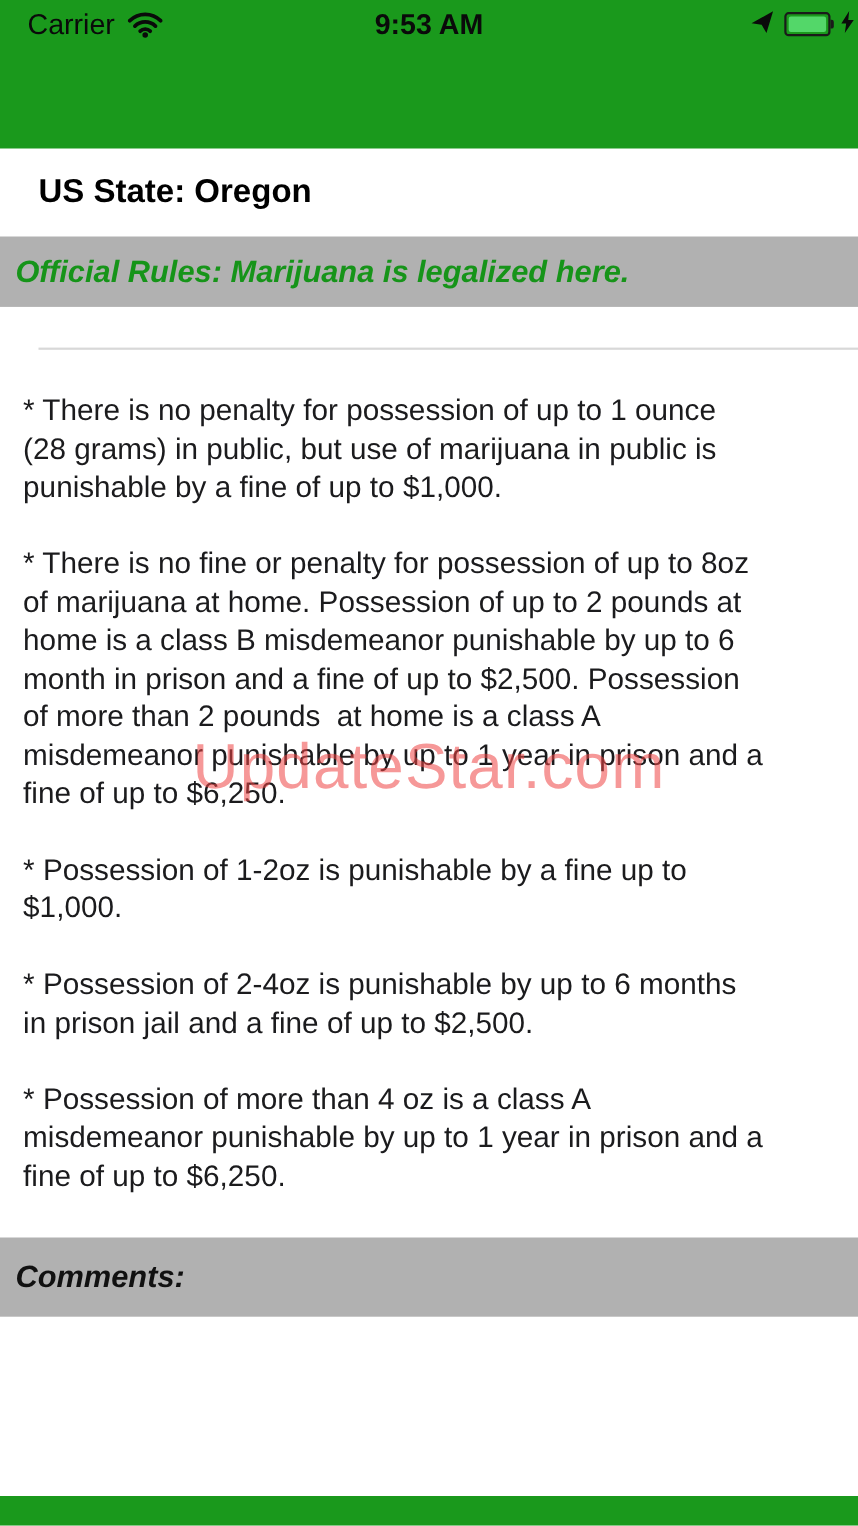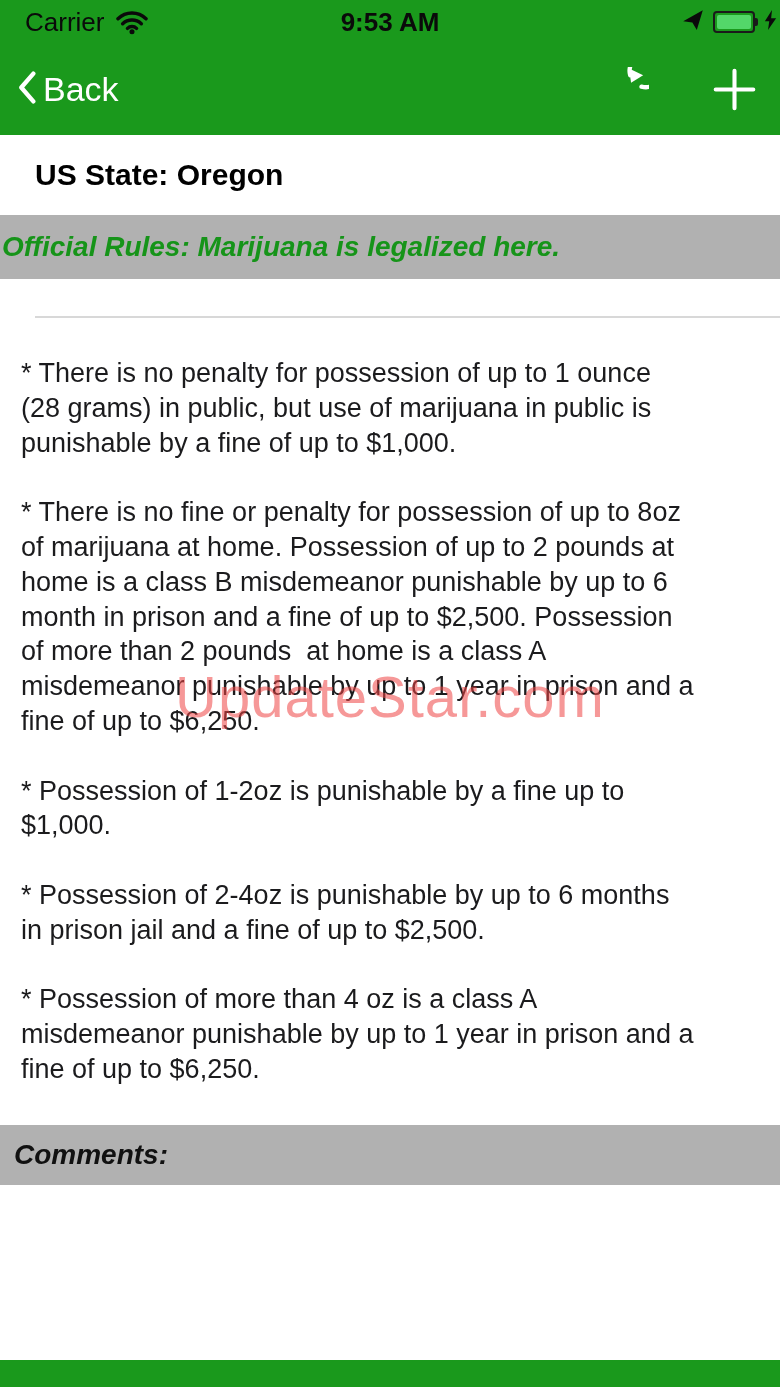--- a/index.html
+++ b/index.html
@@ -43,21 +43,21 @@
   
   .page-title-block {
     height: 80px; display: flex; align-items: center;
     padding-left: 35px; box-sizing: border-box;
   }
   .page-title { font-size: 30px; font-weight: 700; color: #000000; }
 
   .rules-bar {
     height: 64px; background: #b1b1b1;
     display: flex; align-items: center;
-    padding-left: 2px; box-sizing: border-box;
+    padding-left: 14px; box-sizing: border-box;
   }
   .rules-text { color: #169419; font-size: 28px; font-weight: 700; font-style: italic; }
 
   .section-heading {
     margin: 48px 0 0 19px;
     font-size: 29px; font-weight: 700; color: #070707;
     line-height: 40px;
   }
   .divider {
     margin: 37px 0 0 35px;
@@ -67,21 +67,21 @@
   .body-text {
     margin-top: 38px;
     padding: 0 18px 0 21px;
     font-size: 27px; line-height: 34.8px;
     color: #1b1b1d;
     white-space: pre-wrap;
   }
 
   .comments-bar {
     margin-top: 38px;
-    height: 60px; background: #b1b1b1;
+    height: 72px; background: #b1b1b1;
     display: flex; align-items: center;
     padding-left: 14px; box-sizing: border-box;
   }
   .comments-text { color: #111111; font-size: 28px; font-weight: 700; font-style: italic; }
 
   .bottom-bar {
     position: absolute; left: 0; right: 0; bottom: 0;
     height: 27px; background: #1a991c;
   }
 
@@ -120,43 +120,20 @@
         <span class="battery-nub"></span>
       </span>
       <span>
         <svg viewBox="0 0 10 16" width="13" height="20">
           <path d="M6.2 0 L0.5 9 L4 9 L3 16 L9.5 6.5 L5.5 6.5 Z" fill="#0a0a0a"></path>
         </svg>
       </span>
     </span>
   </div>
 
-  <div class="nav-bar">
-    <div class="back-button">
-      <span>
-        <svg viewBox="0 0 14 26" width="18" height="33">
-          <path d="M12 2 L2.5 13 L12 24" fill="none" stroke="#ffffff" stroke-width="3.4" stroke-linecap="round" stroke-linejoin="round"></path>
-        </svg>
-      </span>
-      <span class="back-label">Back</span>
-    </div>
-    <div class="nav-actions">
-      <span class="icon-button">
-        <svg viewBox="0 0 30 30" width="46" height="46">
-          <path d="M25.1 12.8 A 10.5 10.5 0 1 0 17.7 5.4" fill="none" stroke="#ffffff" stroke-width="2.8" stroke-linecap="round"></path>
-          <path d="M17 1 L26.2 5.3 L18.3 10.2 Z" fill="#ffffff"></path>
-        </svg>
-      </span>
-      <span class="icon-button">
-        <svg viewBox="0 0 30 30" width="47" height="47">
-          <path d="M15 3 L15 27 M3 15 L27 15" stroke="#ffffff" stroke-width="2.6" stroke-linecap="round"></path>
-        </svg>
-      </span>
-    </div>
-  </div>
 </header>
 
 <main>
   <div class="page-title-block">
     <span class="page-title">US State: Oregon</span>
   </div>
 
   <div class="rules-bar">
     <span class="rules-text">Official Rules: Marijuana is legalized here.</span>
   </div>

